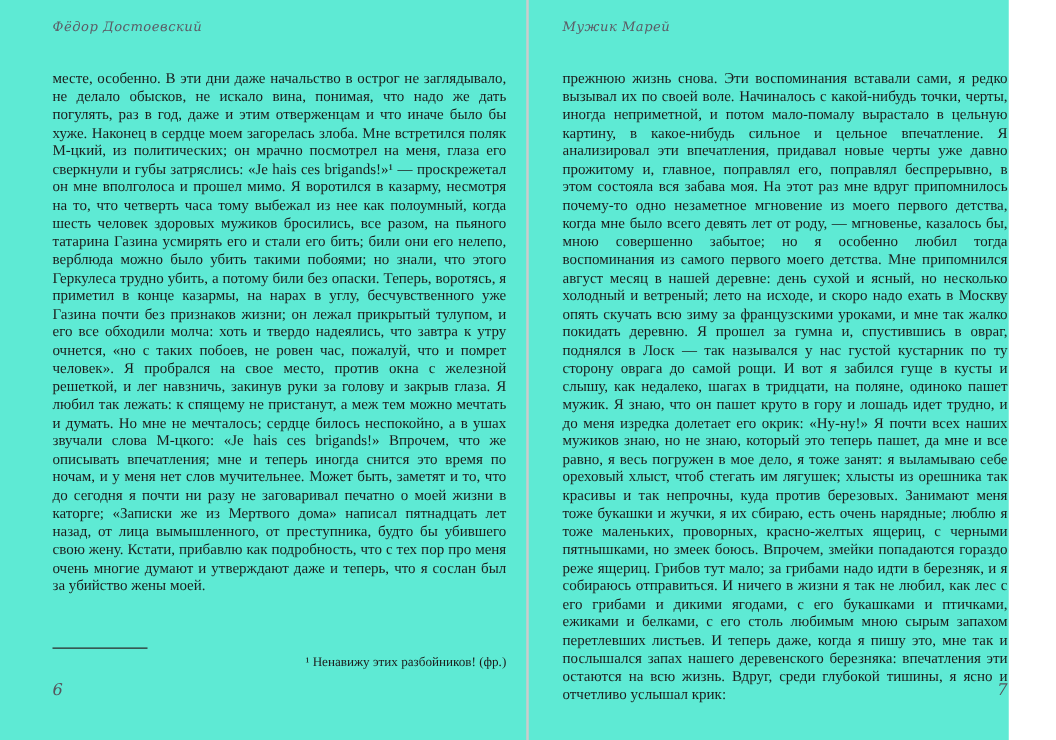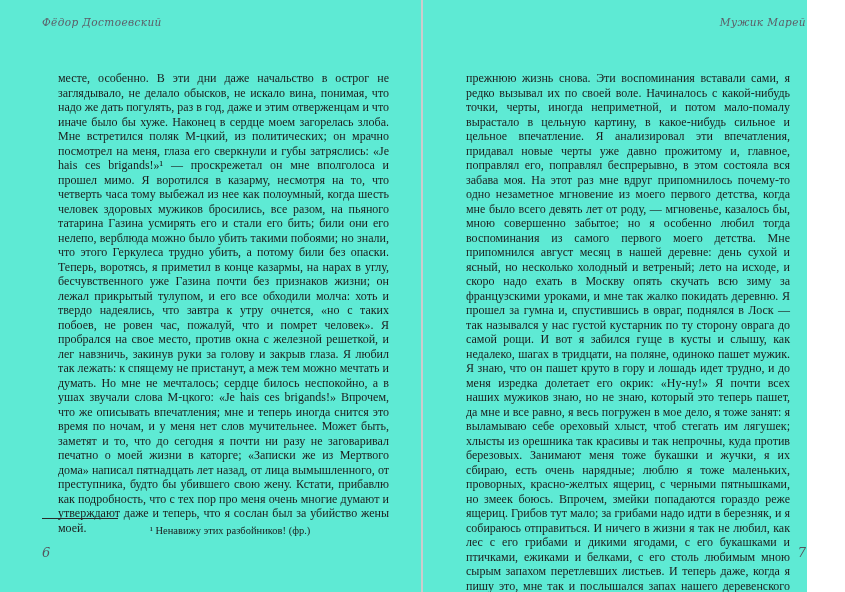--- a/index.html
+++ b/index.html
@@ -37,56 +37,56 @@
     top: 16px;
     left: 0;
     right: 0;
     font-family: "DejaVu Serif", serif;
     font-style: italic;
     font-size: 10.5px;
     letter-spacing: 0.4px;
     color: #5c5c66;
   }
   .page.left  .running-header { text-align: left; }
-  .page.right .running-header { text-align: right; }
+  .page.right .running-header { }
 
   .text-block {
     position: absolute;
     top: 55px;
     left: 0;
     right: 0;
     font-size: 12px;
     line-height: 14.5px;
     text-align: justify;
     hyphens: auto;
     -webkit-hyphens: auto;
   }
   .para {
-    margin: 16px;
+    margin: 0;
     padding: 0;
   }
   .para.indent { text-indent: 15px; }
 
   .footnote-rule {
     position: absolute;
     top: 518px;
     left: 0;
     width: 76px;
     height: 0;
     border-top: 1px solid #2a2a2a;
   }
   .footnote {
     position: absolute;
     top: 524px;
     left: 0;
     right: 0;
     font-size: 10.5px;
     line-height: 13px;
     text-indent: 13px;
-    text-align: center;
+    text-align: right;
   }
   .page-number {
     position: absolute;
     top: 545px;
     left: 0;
     right: 0;
     font-family: "DejaVu Serif", serif;
     font-style: italic;
     font-size: 13px;
     color: #55555d;

